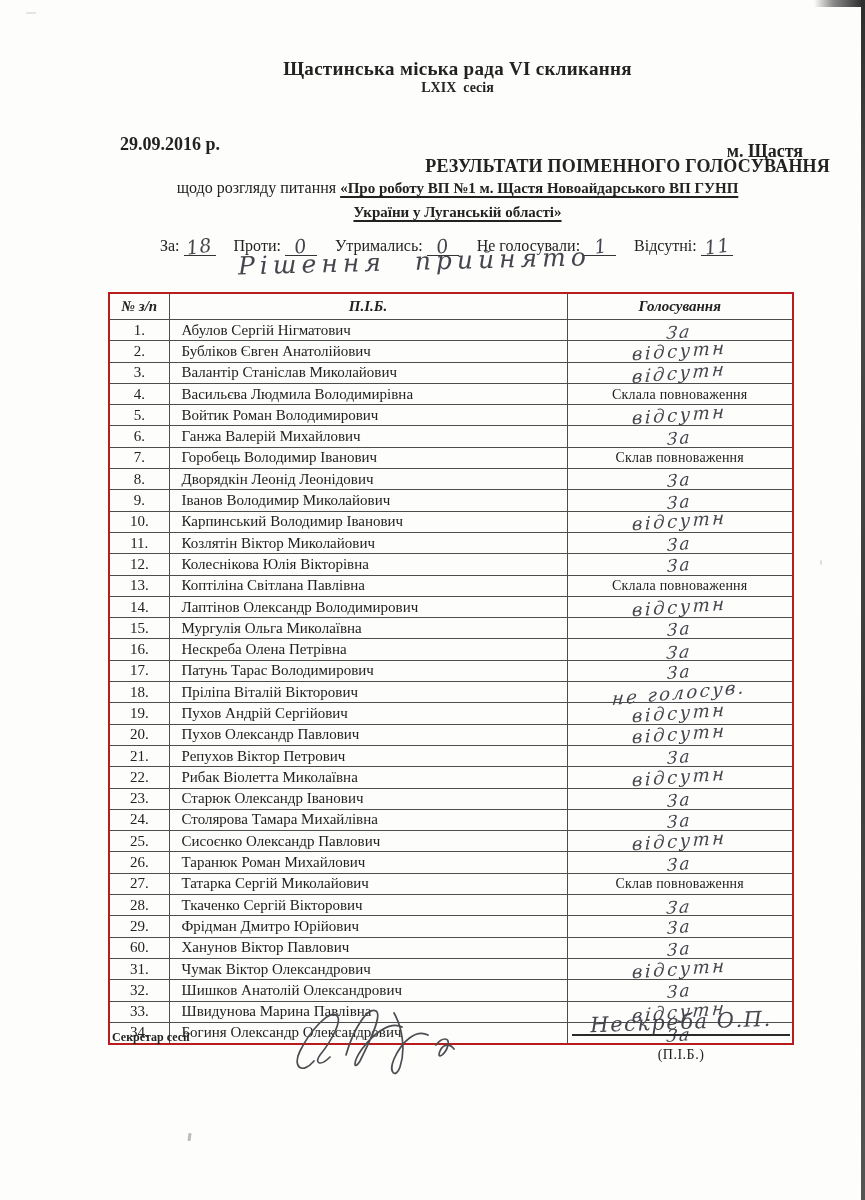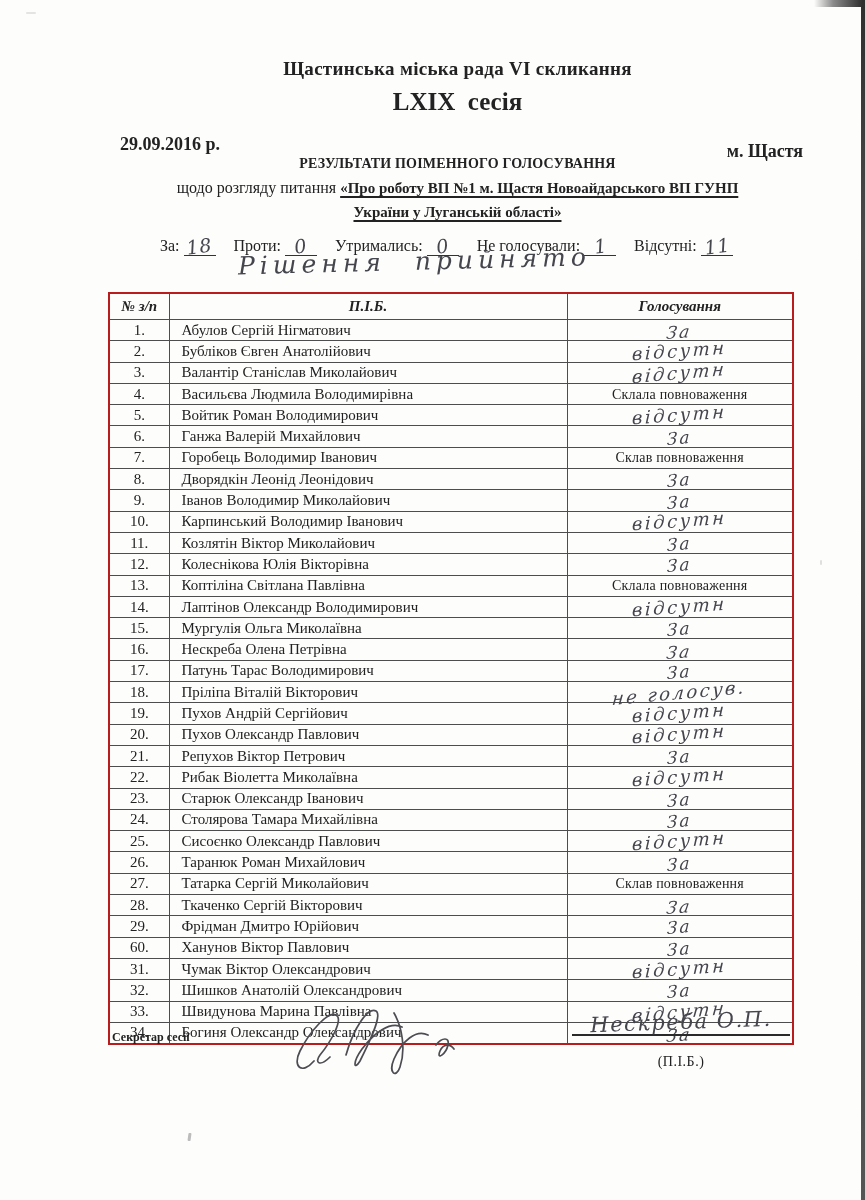--- a/index.html
+++ b/index.html
@@ -25,24 +25,24 @@
   }
   .speck{
     position:absolute;background:#9a9a9a;opacity:.65;border-radius:1px;
   }
   .speck.a{left:188px;top:1133px;width:3px;height:8px;transform:rotate(8deg);}
   .speck.b{left:26px;top:12px;width:10px;height:2px;opacity:.25;}
   .speck.c{left:820px;top:560px;width:2px;height:5px;opacity:.3;}
   
   .center-band{position:absolute;left:85px;width:745px;text-align:center;}
   .council-1{top:58px;font-size:19px;font-weight:bold;letter-spacing:.3px;}
-  .council-2{top:88px;font-size:25px;font-weight:bold;white-space:pre-wrap;}
+  .council-2{top:80px;font-size:14px;font-weight:bold;white-space:pre-wrap;}
   .date-line{position:absolute;left:120px;top:134px;font-size:18px;font-weight:bold;}
   .city-line{position:absolute;right:62px;top:141px;font-size:18px;font-weight:bold;}
-  .main-title{top:156px;font-size:14px;font-weight:bold;letter-spacing:.2px;}
+  .main-title{top:156px;font-size:18px;font-weight:bold;letter-spacing:.2px;text-align:right;}
   .subject-1{top:179px;font-size:16px;}
   .subject-2{top:202px;font-size:17px;}
   .subj-bold{
     font-weight:bold;font-size:15px;
     text-decoration:underline;text-decoration-thickness:1.5px;text-underline-offset:3px;
   }
   
   .summary{position:absolute;left:160px;top:237px;font-size:16px;white-space:nowrap;}
   .sum-item{margin-right:14px;}
   .uline{
@@ -87,21 +87,21 @@
   tbody tr:nth-child(3n+1) .hw-za{transform:rotate(-4deg) skewX(-12deg) translateY(3px);}
   
   .secretary{position:absolute;left:112px;top:1030px;font-size:12px;font-weight:bold;}
   .signature-svg{position:absolute;left:290px;top:1003px;}
   .sign-block{position:absolute;left:572px;top:1010px;width:218px;text-align:center;}
   .sign-name{
     display:block;font-size:21px;letter-spacing:1.5px;transform:rotate(-2deg);
     padding-bottom:2px;
   }
   .sign-rule{border-bottom:2px solid #2a2a2a;margin-top:-2px;}
-  .pib-caption{font-size:14px;margin-top:18px;letter-spacing:.5px;}
+  .pib-caption{font-size:14px;margin-top:11px;letter-spacing:.5px;}
 </style>
 </head>
 <body>
 
 <div class="page">
 
   <div class="edge-strip"></div>
   <div class="corner-smudge"></div>
   <div class="speck a"></div>
   <div class="speck b"></div>

